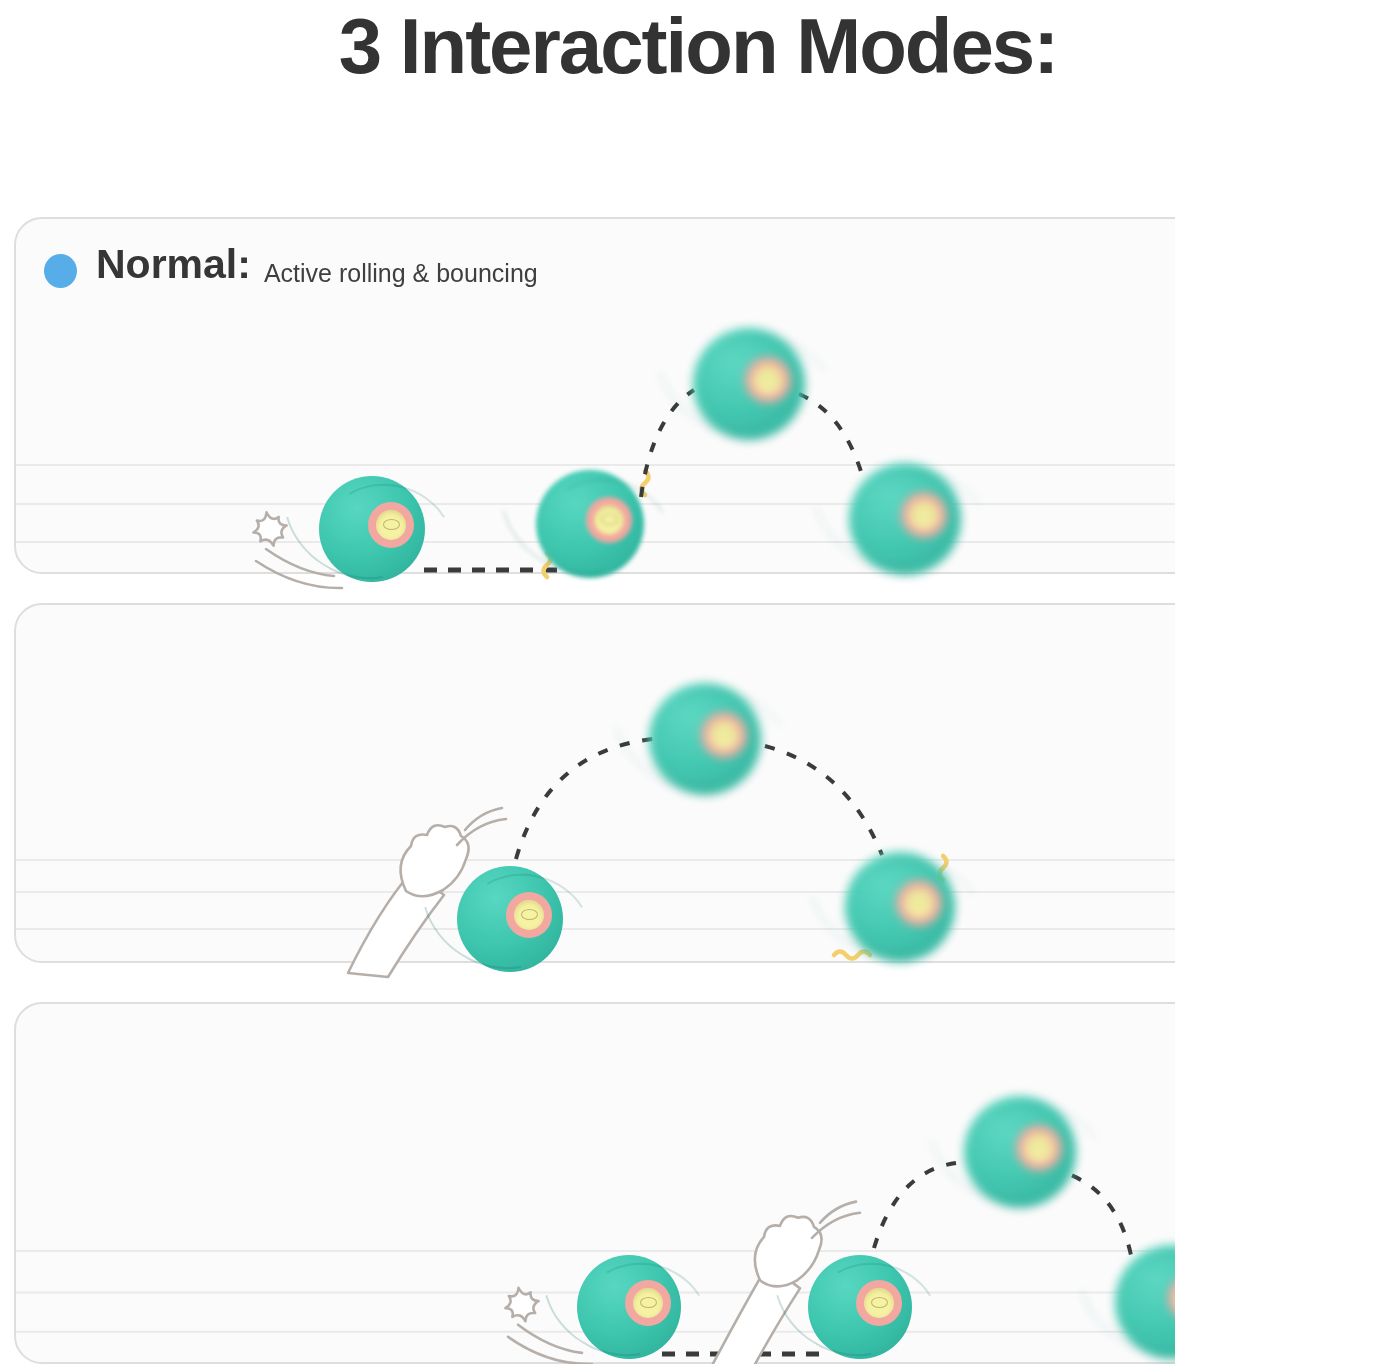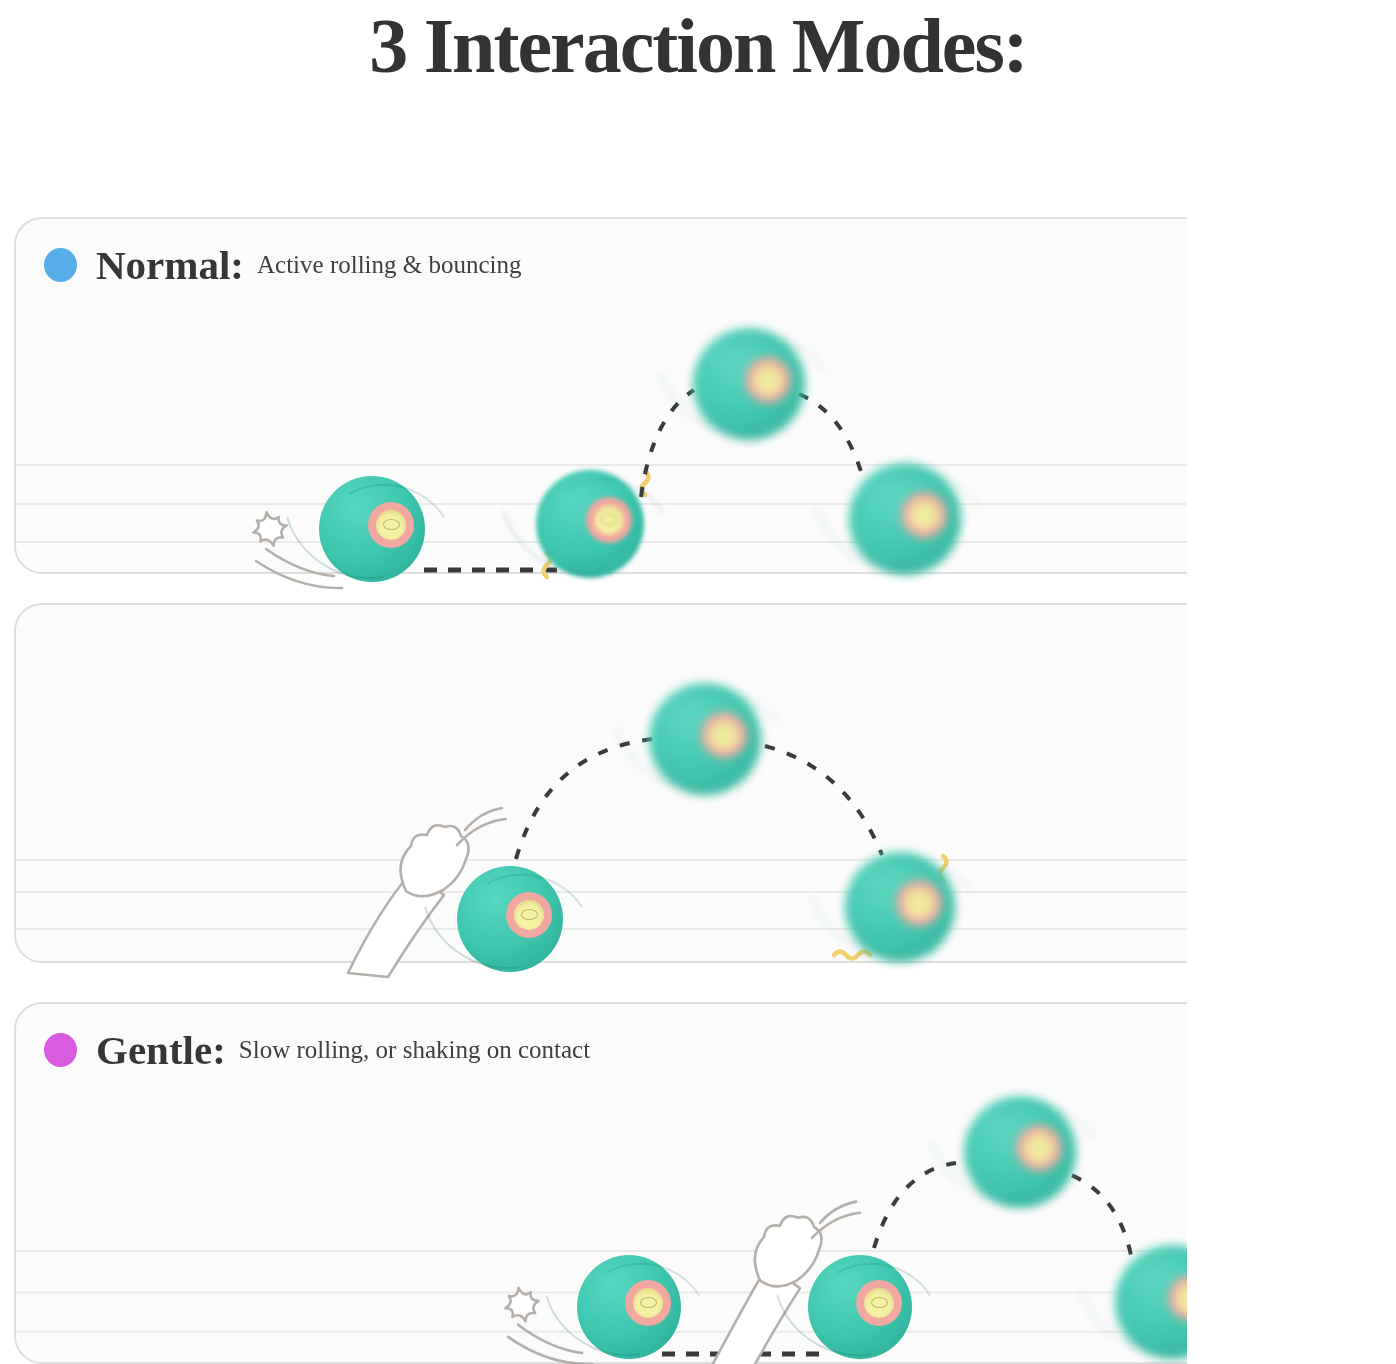--- a/index.html
+++ b/index.html
@@ -5,30 +5,30 @@
   :root{
     --title-text:#333333; --label-text:#363636; --description-text:#3f3f3f;
     --panel-bg:#fbfbfb; --panel-border:#dedede; --floor-line:#eaeaea;
     --trajectory:#3b3b3b; --squiggle:#f3cf6e; --paw-stroke:#b6afa9;
     --ball-teal:#3ec6ae; --ball-teal-light:#58d7c1; --ball-teal-dark:#29a995;
     --eye-ring:#f2a7a1; --eye-center:#f5f2a3; --page-bg:#ffffff;
   }
   html,body{margin:0;padding:0;}
   body{background:var(--page-bg);}
   .page{position:relative;width:1175px;height:1364px;overflow:hidden;background:var(--page-bg);
-        font-family:Liberation Serif, serif;padding-left:12px;}
+        font-family:Liberation Sans, sans-serif;}
   .page-title{position:absolute;top:0;left:0;width:1396px;margin:0;text-align:center;
 Name    font-family:"DejaVu Sans",sans-serif;font-weight:bold;font-size:78px;letter-spacing:-2px;
     color:var(--title-text);line-height:1.18;}
   .panel{position:absolute;left:14px;width:1374px;box-sizing:border-box;
     background:var(--panel-bg);border:2px solid var(--panel-border);border-radius:28px;}
   .panel-1{top:217px;height:357px;}
   .panel-2{top:603px;height:360px;}
   .panel-3{top:1002px;height:362px;border-bottom-left-radius:28px;}
-  .panel-head{position:absolute;top:22px;left:28px;display:flex;align-items:center;z-index:5;}
+  .panel-head{position:absolute;top:22px;left:28px;display:flex;align-items:flex-end;z-index:5;}
   .mode-dot{width:33px;height:34px;border-radius:50%;flex:0 0 auto;margin-right:19px;}
   .mode-label{font-size:41px;font-weight:700;color:var(--label-text);letter-spacing:0px;}
   .mode-desc{font-size:25px;font-weight:400;color:var(--description-text);margin-left:13px;letter-spacing:0px;}
   .scene{position:absolute;inset:0;}
   .art{position:absolute;left:0;top:0;width:100%;height:100%;overflow:visible;}
   .floor{stroke:var(--floor-line);stroke-width:2;}
   .dash-ground{stroke:var(--trajectory);stroke-width:5;fill:none;stroke-dasharray:13 11;}
   .dash-arc{stroke:var(--trajectory);stroke-width:4;fill:none;stroke-dasharray:10 13;}
   .squig{stroke:var(--squiggle);stroke-width:4.5;fill:none;stroke-linecap:round;}
   .doodle{stroke:var(--paw-stroke);stroke-width:2.6;fill:none;stroke-linecap:round;}
@@ -146,25 +146,20 @@
         <span class="seam s1"></span>
           <span class="seam s2"></span>
         <span class="eye">
             <span class="eye-mark"></span>
           </span>
       </div>
     </div>
   </section>
 
   <section class="panel panel-3">
-    <div class="panel-head">
-      <span class="mode-dot" style="background: rgb(217, 92, 224);"></span>
-      <span class="mode-label">Gentle:</span>
-      <span class="mode-desc">Slow rolling, or shaking on contact</span>
-    </div>
     <div class="scene">
       <svg class="art" viewBox="0 0 1370 355" preserveAspectRatio="none">
         <g>
           <line class="floor" x1="0" y1="245" x2="1370" y2="245"></line>
           <line class="floor" x1="0" y1="286" x2="1370" y2="286"></line>
           <line class="floor" x1="0" y1="325" x2="1370" y2="325"></line>
         </g>
         <path class="dash-ground" d="M 646,347 H 814"></path>
         <path class="dash-arc" d="M 858,242 Q 882,162 946,157"></path>
         <path class="dash-arc" d="M 1056,170 Q 1102,190 1115,249"></path>

